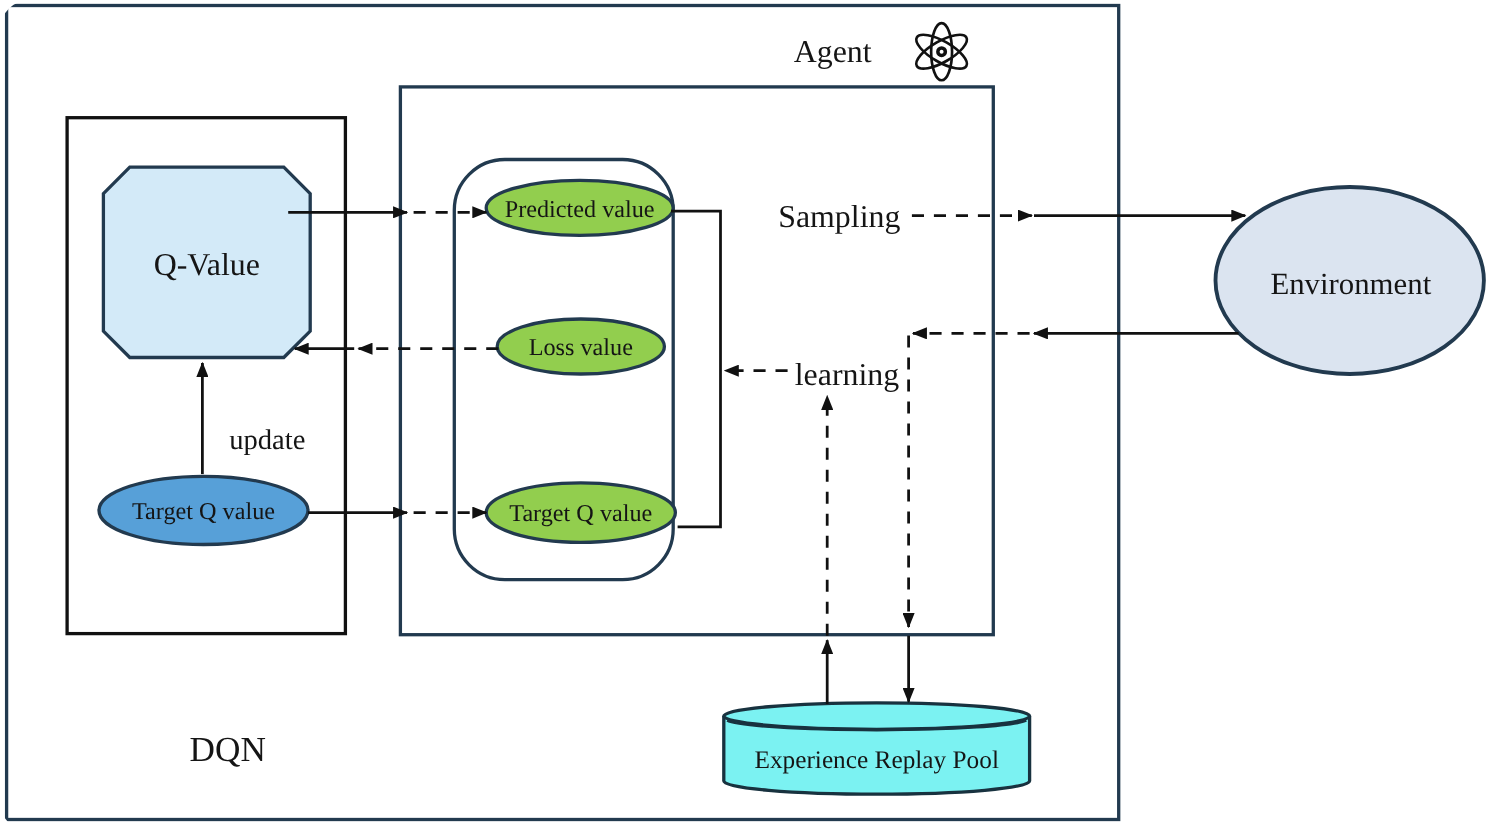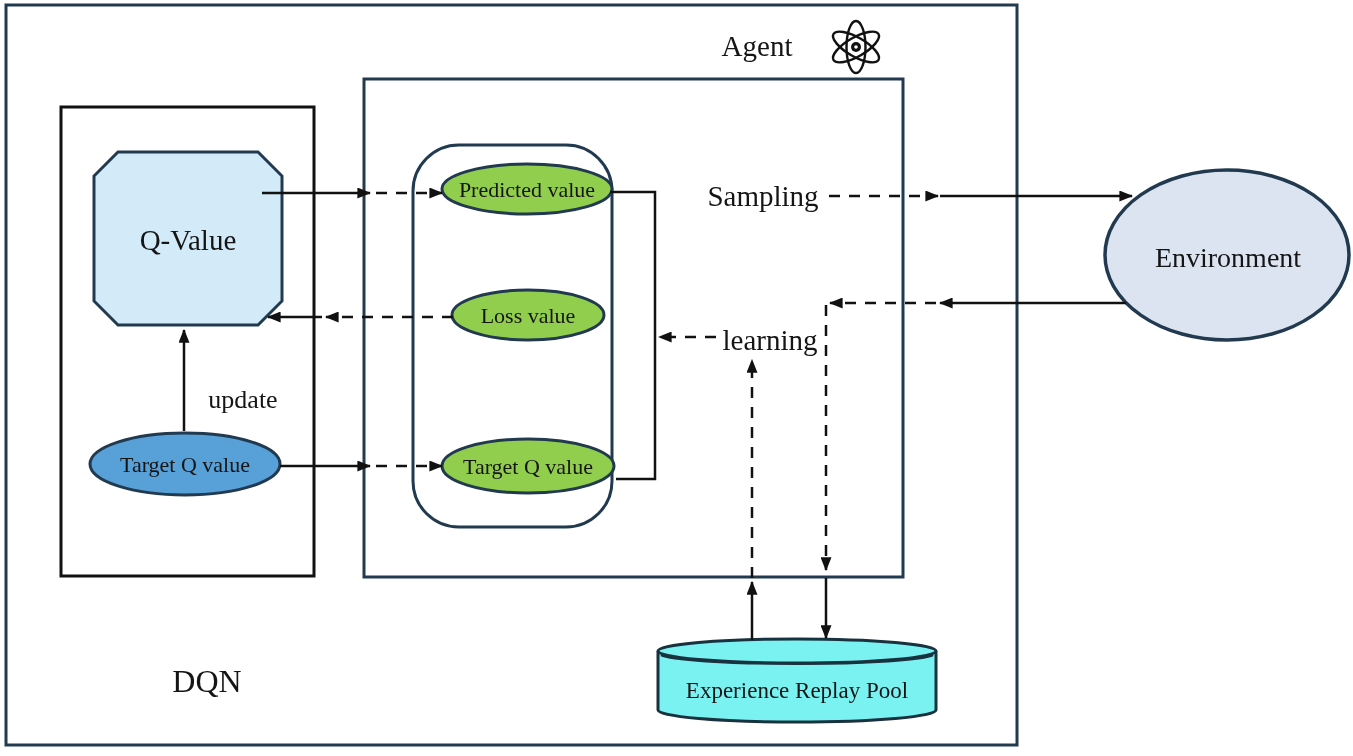--- a/index.html
+++ b/index.html
@@ -1,17 +1,17 @@
 <!DOCTYPE html>
 <html><head>
 <meta charset="utf-8">
 <style>
   html,body{margin:0;padding:0;background:#ffffff;}
   .stage{position:relative;width:1353px;height:756px;background:#ffffff;overflow:hidden;
-         font-family:"Liberation Serif", serif;}
+         font-family:"Liberation Serif", serif;border-radius:27px;}
   svg{display:block;}
   text{fill:#151515;font-family:"Liberation Serif", serif;}
   .lbl-big{font-size:29px;}
   .lbl-env{font-size:28px;}
   .lbl-dqn{font-size:32px;}
   .lbl-upd{font-size:26px;}
   .lbl-node{font-size:22px;}
   .lbl-pool{font-size:23px;}
   .ln{stroke:#111111;stroke-width:2.5;fill:none;}
   .dash{stroke-dasharray:11 9;}

